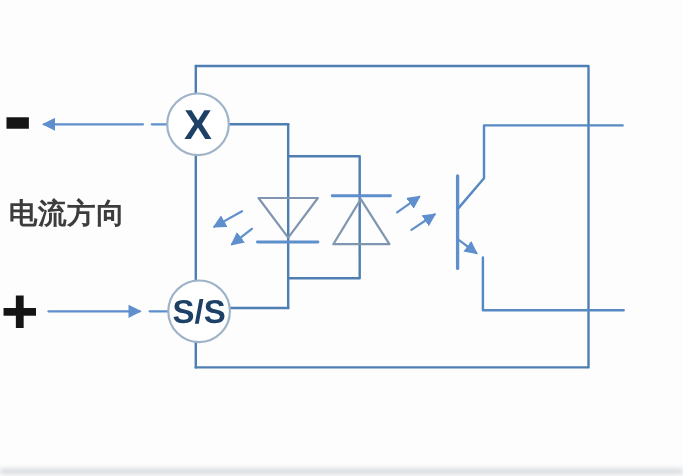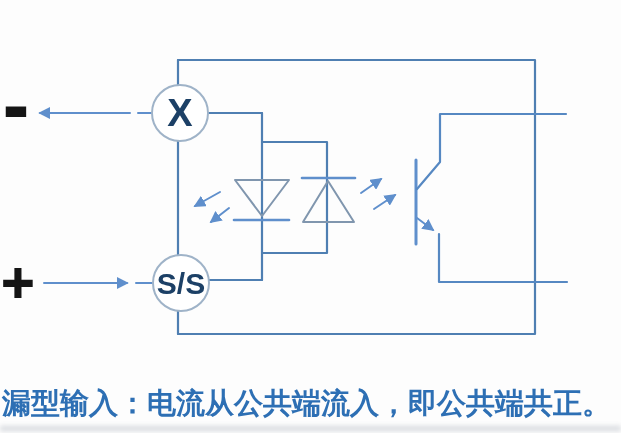--- a/index.html
+++ b/index.html
@@ -113,17 +113,17 @@
       <circle class="circ" cx="181" cy="283" r="28"></circle>
       <text class="node-text" x="181" y="294" font-size="30" text-anchor="middle">S/S</text>
     </g>
 
     <g>
       <text class="terminal-text" x="16" y="129" font-size="60" text-anchor="middle" stroke-width="2">-</text>
       <text class="terminal-text" x="18" y="297" font-size="44" text-anchor="middle" stroke-width="2">+</text>
     </g>
   </svg>
 
+  <div class="label-current">电流方向</div>
 
-  <div class="caption">漏型输入：电流从公共端流入，即公共端共正。</div>
 
   <div class="blur-strip"></div>
 </div>
 
 </body></html>

